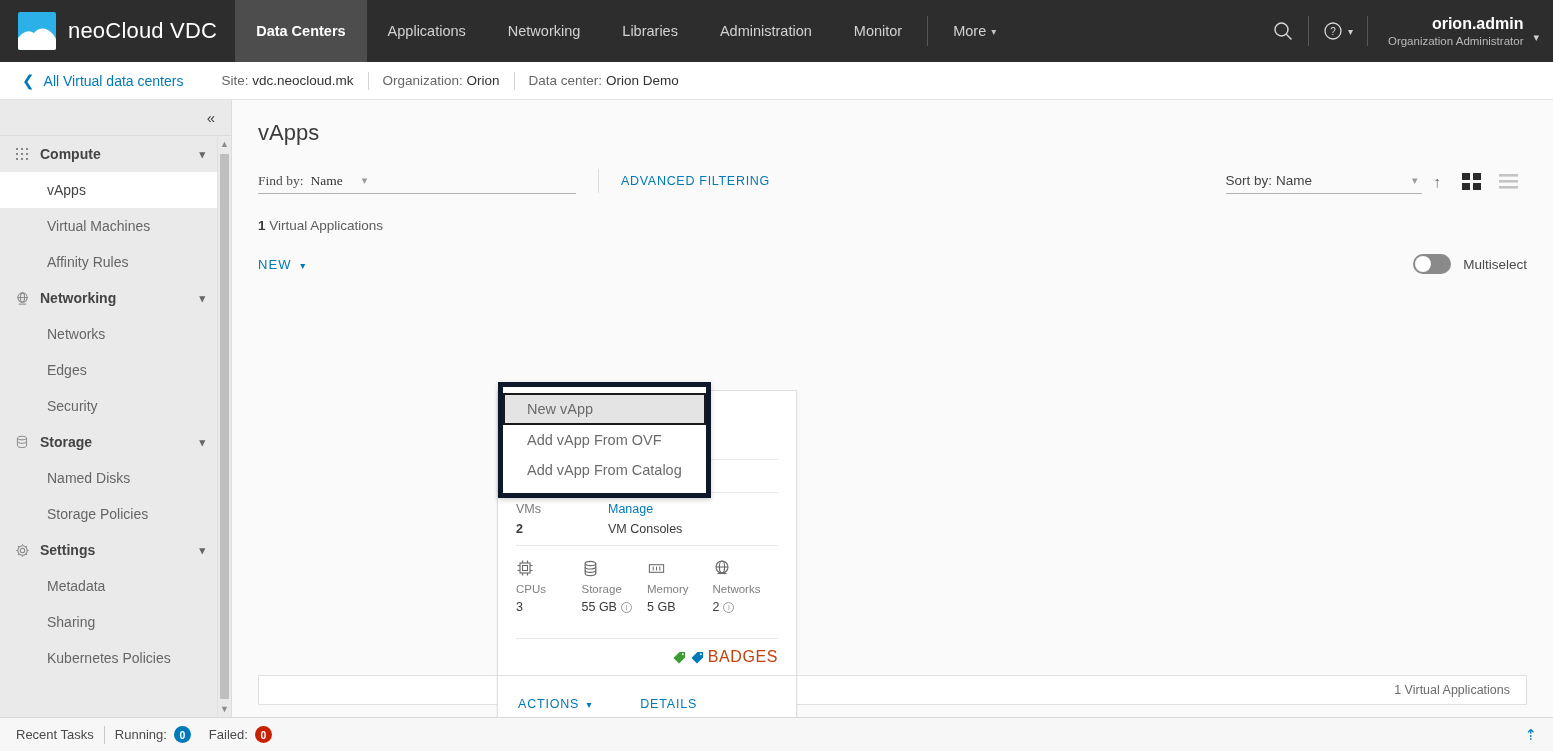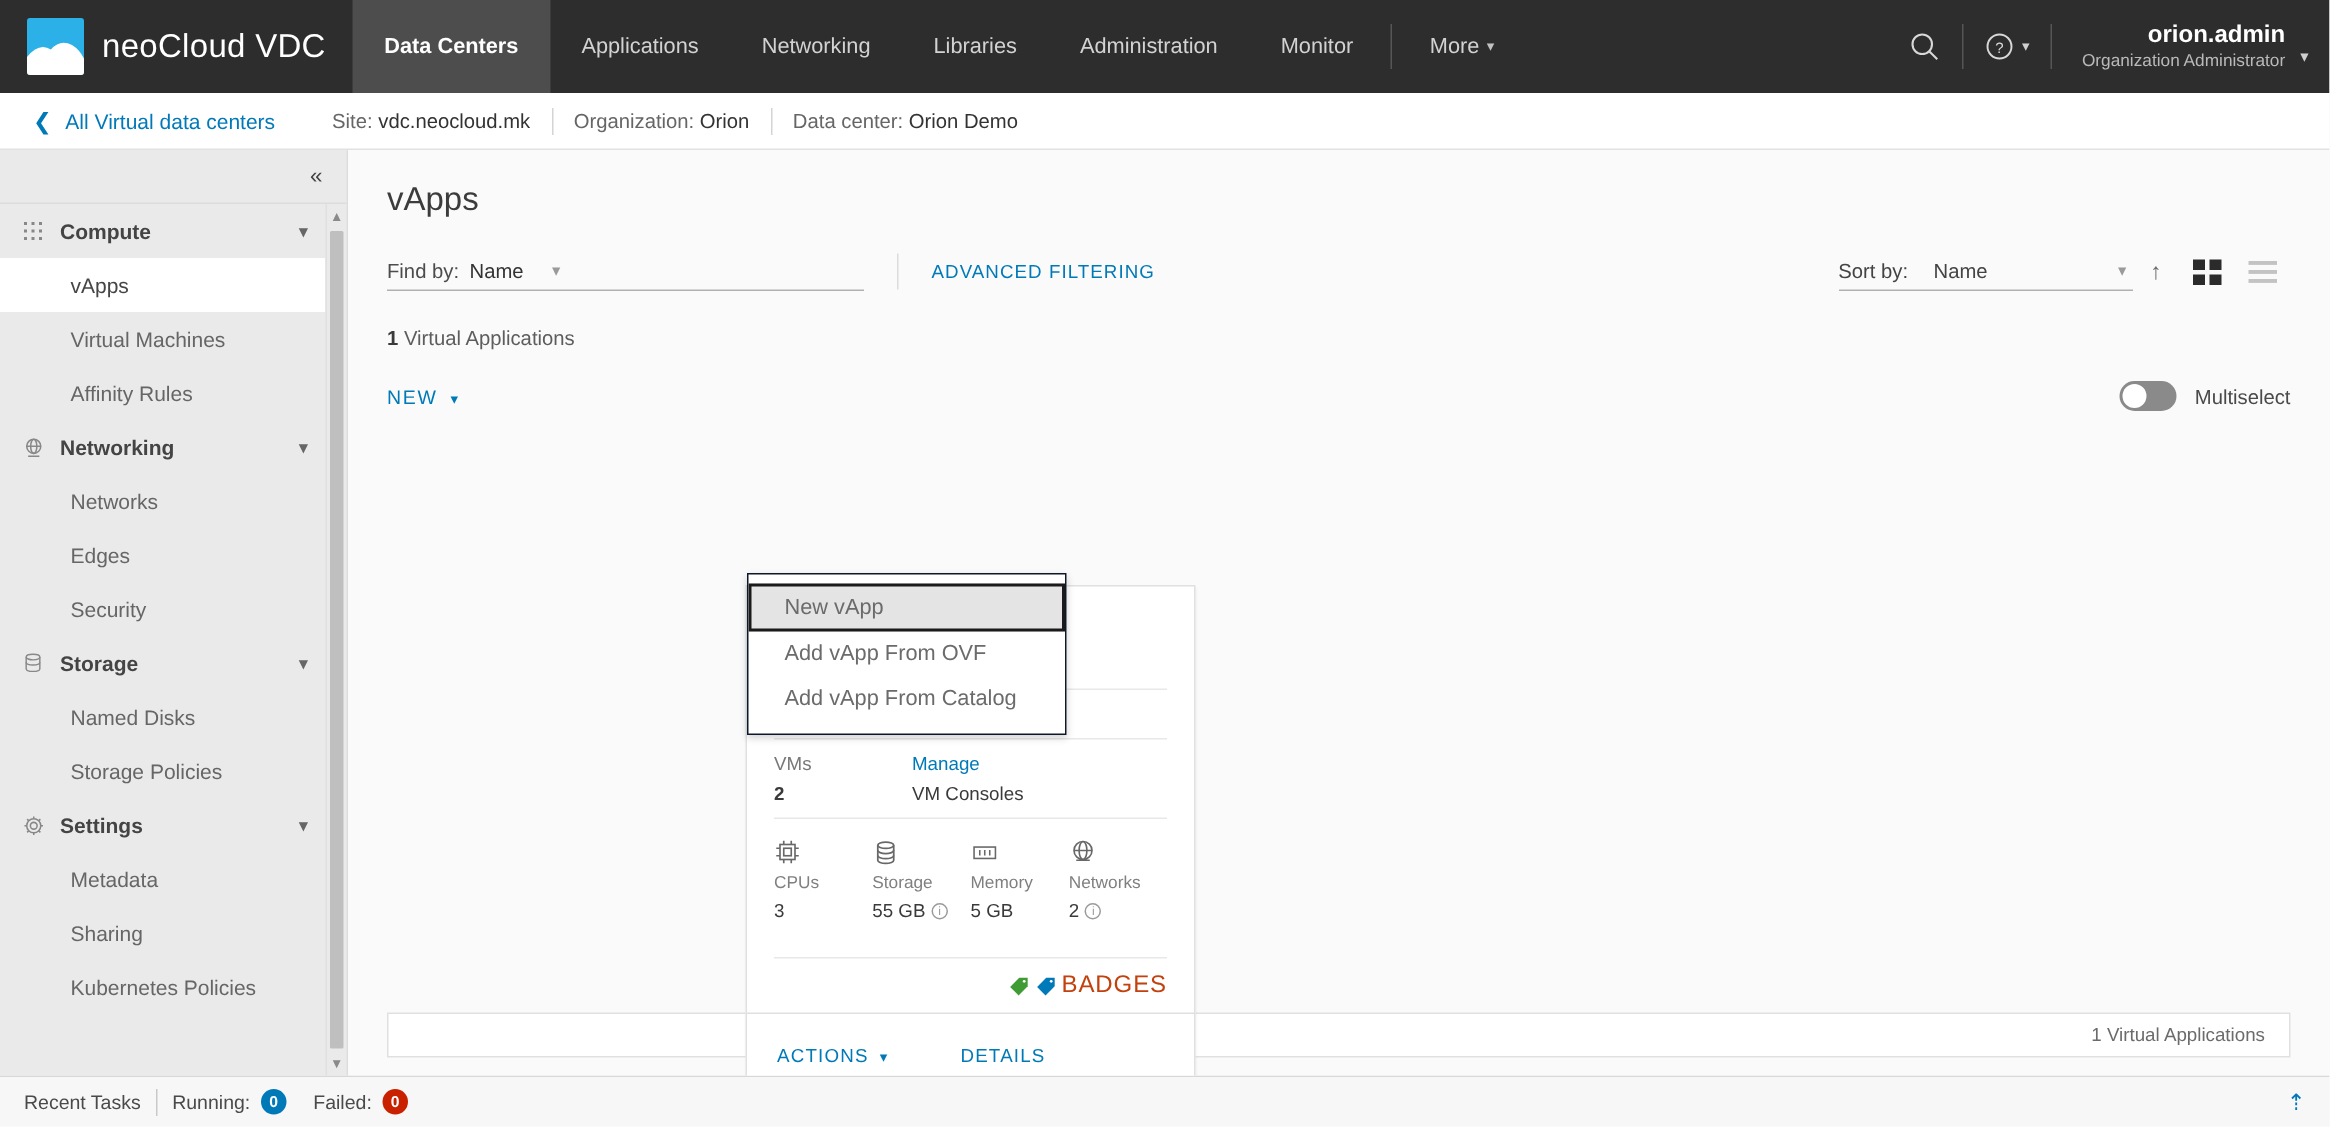--- a/index.html
+++ b/index.html
@@ -88,32 +88,32 @@
   
   .main { flex: 1; background: #fafafa; position: relative; overflow: hidden;
     display: flex; flex-direction: column; }
   .main-inner { flex: 1; padding: 20px 26px 0 26px; position: relative; }
 
   .page-title { font-size: 22px; color: #3c3c3c; font-weight: normal; margin-bottom: 20px; }
 
   .toolbar { display: flex; align-items: center; height: 30px; margin-bottom: 22px; }
   .findby {
     width: 318px; border-bottom: 1px solid #b0b0b0; height: 26px;
-    display: flex; align-items: center; gap: 7px; font-size: 13.5px; color: #444; cursor: pointer;
+    display: flex; align-items: center; gap: 7px; font-size: 13.5px; color: #444; cursor: pointer; font-family: Liberation Serif, serif;
   }
   .findby .lbl { color: #4c4c4c; }
   .findby .val { color: #333; }
   .findby .caret { color: #9a9a9a; font-size: 11px; margin-left: 12px; }
   .tb-div { width: 1px; height: 24px; background: #dcdcdc; margin: 0 22px; }
   .adv-filter { color: #0079b8; font-size: 12.5px; letter-spacing: .7px; cursor: pointer; }
 
   .toolbar-right { margin-left: auto; display: flex; align-items: center; gap: 0; }
   .sortby {
     width: 196px; border-bottom: 1px solid #b0b0b0; height: 26px;
-    display: flex; align-items: center; gap: 17px; font-size: 13.5px; color: #444; cursor: pointer;
+    display: flex; align-items: center; gap: 4px; font-size: 13.5px; color: #444; cursor: pointer;
   }
   .sortby .caret { color: #9a9a9a; font-size: 11px; margin-left: auto; padding-right: 4px; }
   .sort-dir { color: #6b6b6b; font-size: 15px; padding: 0 12px; cursor: pointer; }
   .view-btn { padding: 0 8px; cursor: pointer; display: flex; align-items: center; }
 
   .count-line { font-size: 13.5px; color: #5d5d5d; margin-bottom: 20px; }
   .count-line b { color: #3b3b3b; }
 
   .newrow { display: flex; align-items: center; margin-bottom: 18px; height: 22px; }
   .new-btn { color: #0079b8; font-size: 13px; letter-spacing: 1.1px; cursor: pointer; }
@@ -153,21 +153,21 @@
   .badges-label { color: #c2410c; font-size: 16px; letter-spacing: .6px; cursor: pointer; }
 
   .card-foot { border-top: 1px solid #e0e0e0; height: 56px; display: flex; align-items: center;
     padding: 0 20px; gap: 0; }
   .card-foot .act { color: #0079b8; font-size: 12.5px; letter-spacing: .8px; cursor: pointer; }
   .card-foot .det { color: #0079b8; font-size: 12.5px; letter-spacing: .8px; cursor: pointer; margin-left: 48px; }
 
   
   .dropdown {
     position: absolute; left: 266px; top: 282px; width: 213px;
-    background: #fff; border: 1px solid #0f172a; box-shadow: 0 2px 5px rgba(0,0,0,.18);
+    background: #fff; border: 5px solid #0f172a; box-shadow: 0 2px 5px rgba(0,0,0,.18);
     z-index: 40; padding: 6px 0 8px 0;
   }
   .dd-item { height: 30px; display: flex; align-items: center; padding-left: 24px;
     font-size: 14.5px; color: #6b6b6b; cursor: pointer; }
   .dd-item.focused { background: #e4e4e4; border: 2px solid #1a1a1a; height: 32px; padding-left: 22px; }
 
   
   .pagebar-wrap { padding: 0 26px 12px 26px; }
   .pagebar {
     height: 30px; border: 1px solid #e0e0e0; background: #fff;

